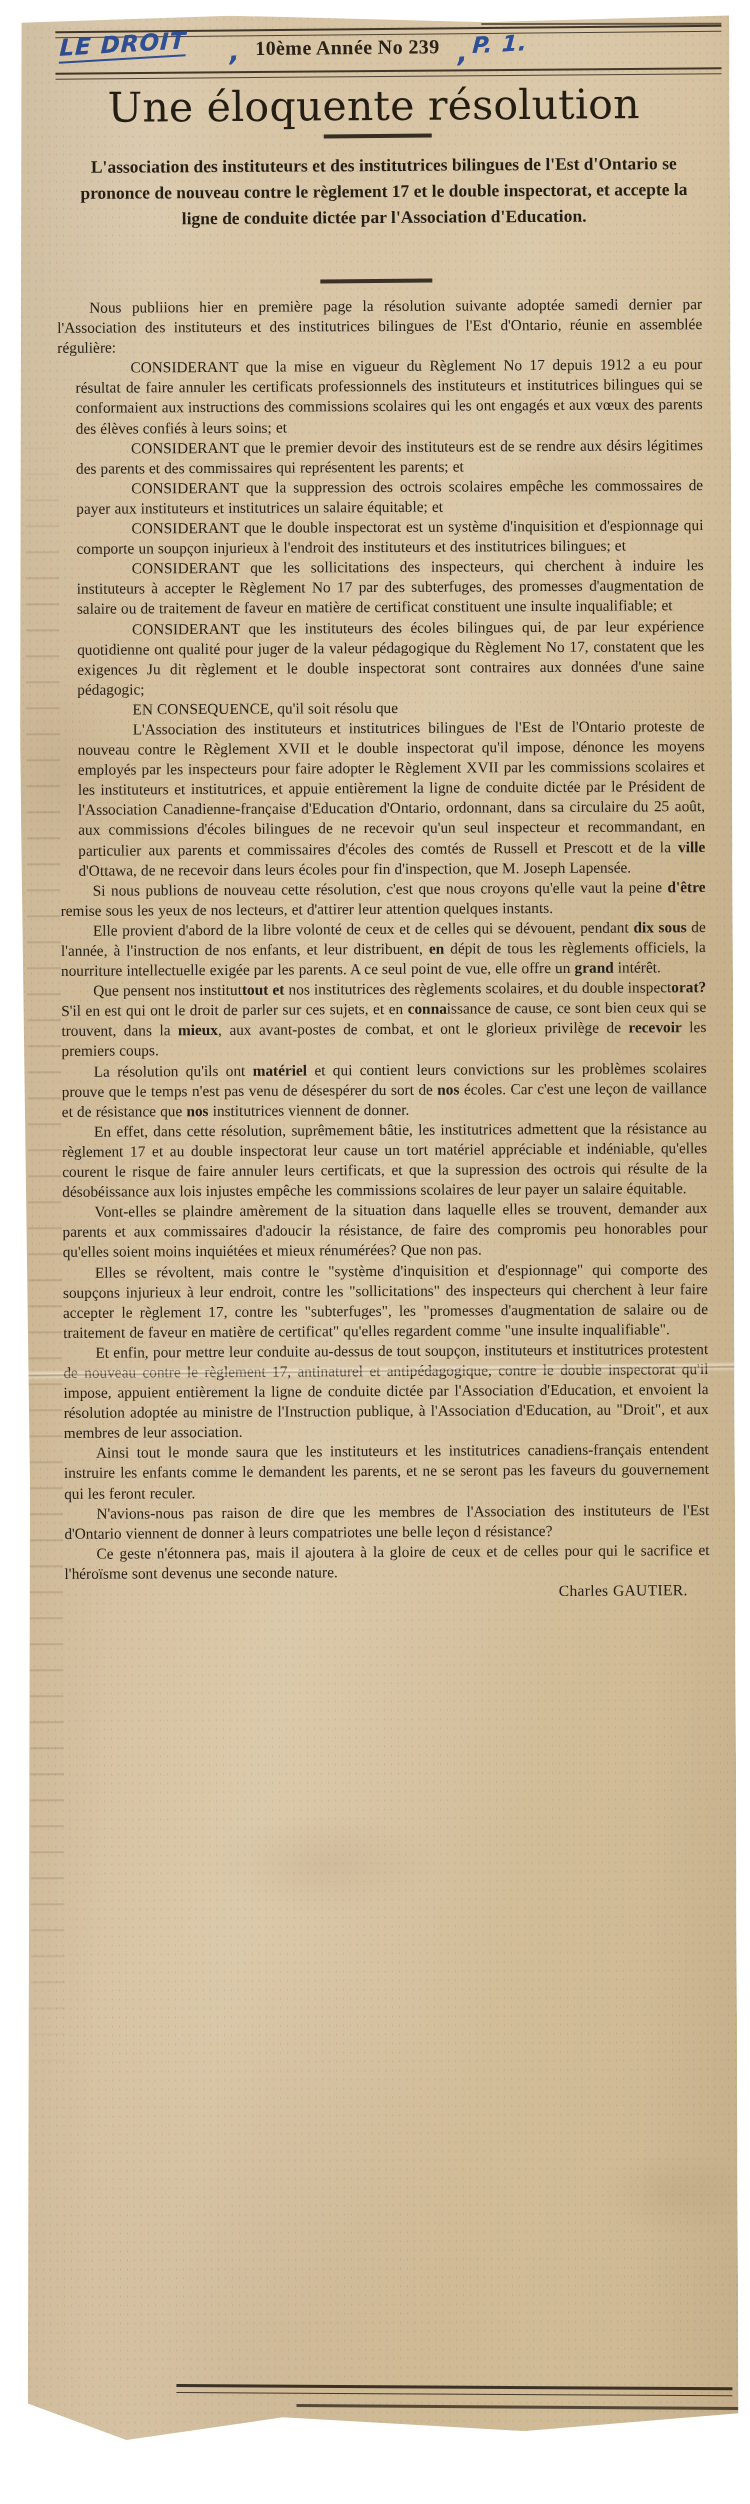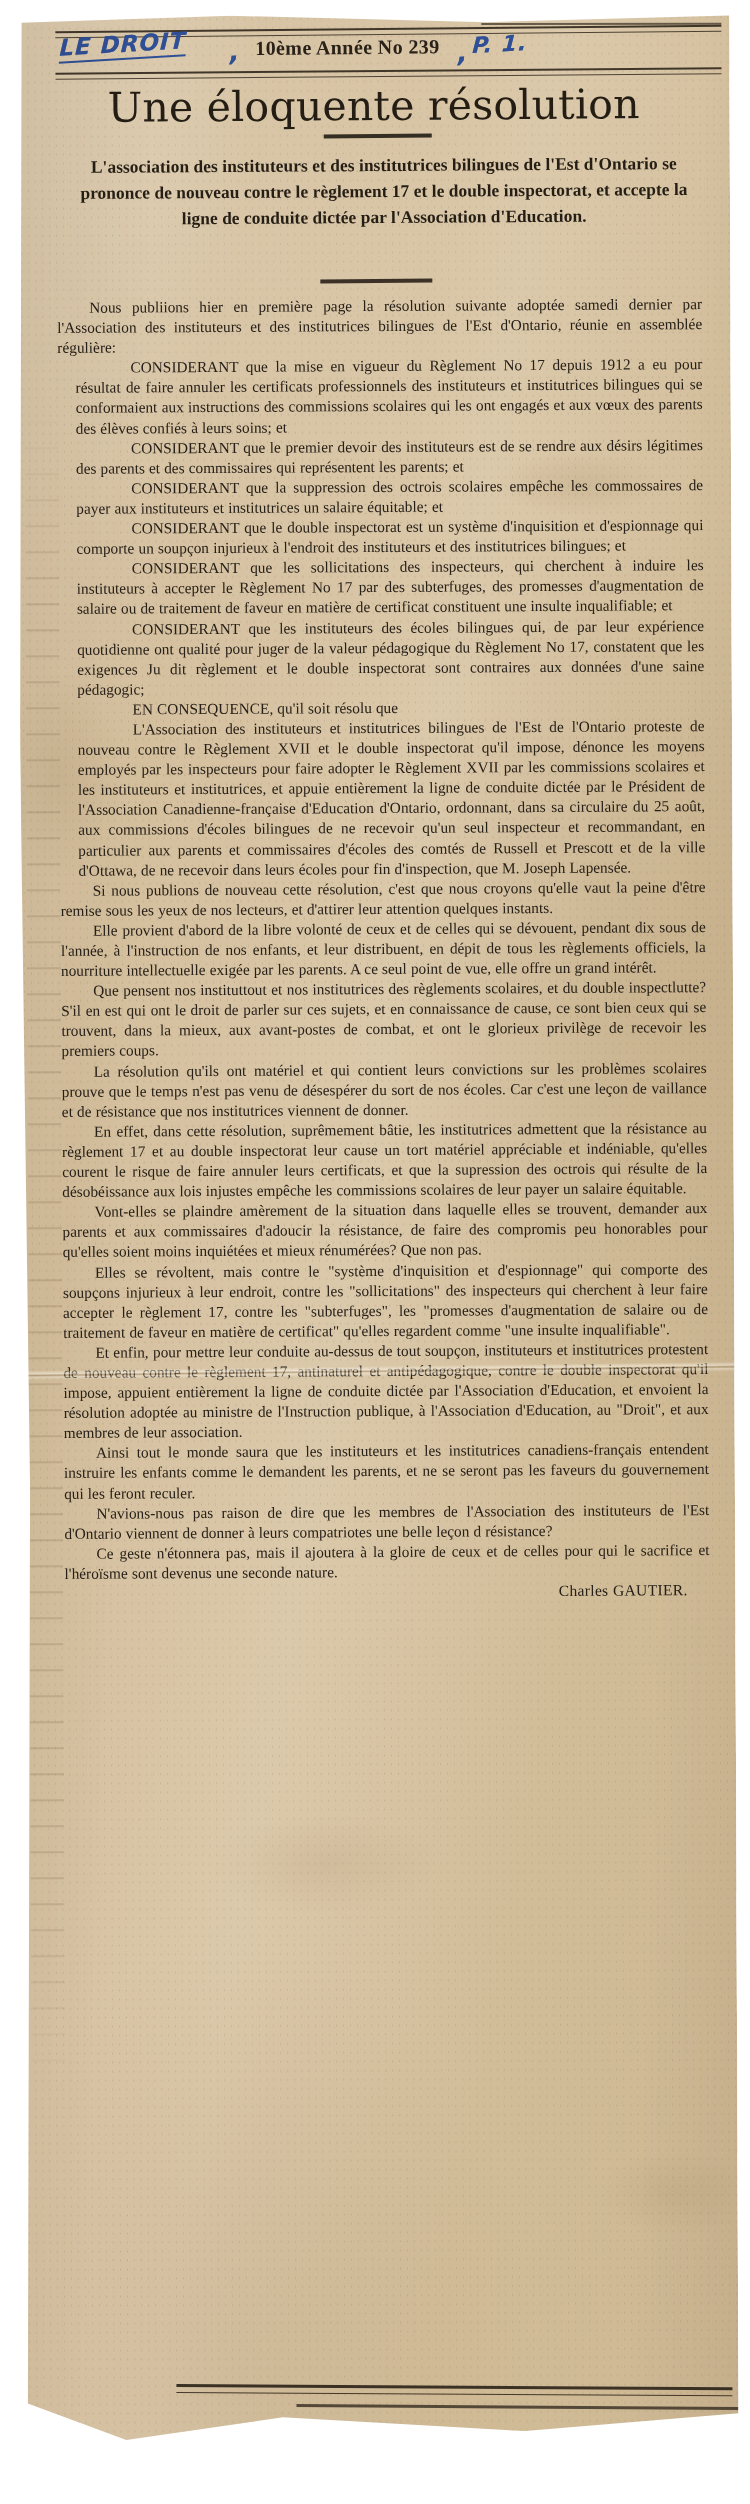--- a/index.html
+++ b/index.html
@@ -135,21 +135,21 @@
     text-align:justify;text-justify:inter-word;
     letter-spacing:.01px;word-spacing:.3px;
     transform:rotate(-0.12deg);
   }
   #body p{margin:0;text-indent:2.1em;}
   #body p.considerant{
     text-indent:3.6em;
     padding-left:18px;
   }
   #body p.flush{text-indent:2.1em;}
-  #body b{font-weight:normal;}
+  #body b{font-weight:bold;}
   #signature{
     margin-top:26px;text-align:right;text-indent:0 !important;
     font-size:15.6px;padding-right:22px;letter-spacing:.3px;
   }
   #rule-end{
     position:absolute;left:150px;right:6px;top:2372px;height:5px;
     border-top:3px solid #2b2318;border-bottom:1px solid #342a1e;
     opacity:.9;transform:rotate(.55deg);
   }
   #rule-end2{
@@ -200,21 +200,21 @@
       <p class="considerant">CONSIDERANT que la mise en vigueur du Règlement No 17 depuis 1912 a eu pour résultat de faire annuler les certificats professionnels des instituteurs et institutrices bilingues qui se conformaient aux instructions des commissions scolaires qui les ont engagés et aux vœux des parents des élèves confiés à leurs soins; et</p>
       <p class="considerant">CONSIDERANT que le premier devoir des instituteurs est de se rendre aux désirs légitimes des parents et des commissaires qui représentent les parents; et</p>
       <p class="considerant">CONSIDERANT que la suppression des octrois scolaires empêche les commossaires de payer aux instituteurs et institutrices un salaire équitable; et</p>
       <p class="considerant">CONSIDERANT que le double inspectorat est un système d'inquisition et d'espionnage qui comporte un soupçon injurieux à l'endroit des instituteurs et des institutrices bilingues; et</p>
       <p class="considerant">CONSIDERANT que les sollicitations des inspecteurs, qui cherchent à induire les instituteurs à accepter le Règlement No 17 par des subterfuges, des promesses d'augmentation de salaire ou de traitement de faveur en matière de certificat constituent une insulte inqualifiable; et</p>
       <p class="considerant">CONSIDERANT que les instituteurs des écoles bilingues qui, de par leur expérience quotidienne ont qualité pour juger de la valeur pédagogique du Règlement No 17, constatent que les exigences Ju dit règlement et le double inspectorat sont contraires aux données d'une saine pédagogic;</p>
       <p class="considerant">EN CONSEQUENCE, qu'il soit résolu que</p>
       <p class="considerant">L'Association des instituteurs et institutrices bilingues de l'Est de l'Ontario proteste de nouveau contre le Règlement XVII et le double inspectorat qu'il impose, dénonce les moyens employés par les inspecteurs pour faire adopter le Règlement XVII par les commissions scolaires et les instituteurs et institutrices, et appuie entièrement la ligne de conduite dictée par le Président de l'Association Canadienne-française d'Education d'Ontario, ordonnant, dans sa circulaire du 25 août, aux commissions d'écoles bilingues de ne recevoir qu'un seul inspecteur et recommandant, en particulier aux parents et commissaires d'écoles des comtés de Russell et Prescott et de la <b>ville</b> d'Ottawa, de ne recevoir dans leurs écoles pour fin d'inspection, que M. Joseph Lapensée.</p>
       <p class="flush">Si nous publions de nouveau cette résolution, c'est que nous croyons qu'elle vaut la peine <b>d'être</b> remise sous les yeux de nos lecteurs, et d'attirer leur attention quelques instants.</p>
       <p class="flush">Elle provient d'abord de la libre volonté de ceux et de celles qui se dévouent, pendant <b>dix sous</b> de l'année, à l'instruction de nos enfants, et leur distribuent, <b>en</b> dépit de tous les règlements officiels, la nourriture intellectuelle exigée par les parents. A ce seul point de vue, elle offre un <b>grand</b> intérêt.</p>
-      <p class="flush">Que pensent nos institut<b>tout et</b> nos institutrices des règlements scolaires, et du double inspect<b>lutte?</b> S'il en est qui ont le droit de parler sur ces sujets, et en <b>conna</b>issance de cause, ce sont bien ceux qui se trouvent, dans la <b>mieux</b>, aux avant-postes de combat, et ont le glorieux privilège de <b>recevoir</b> les premiers coups.</p>
+      <p class="flush">Que pensent nos institut<b>tout et</b> nos institutrices des règlements scolaires, et du double inspect<b>orat?</b> S'il en est qui ont le droit de parler sur ces sujets, et en <b>conna</b>issance de cause, ce sont bien ceux qui se trouvent, dans la <b>mieux</b>, aux avant-postes de combat, et ont le glorieux privilège de <b>recevoir</b> les premiers coups.</p>
       <p class="flush">La résolution qu'ils ont <b>matériel</b> et qui contient leurs convictions sur les problèmes scolaires prouve que le temps n'est pas venu de désespérer du sort de <b>nos</b> écoles. Car c'est une leçon de vaillance et de résistance que <b>nos</b> institutrices viennent de donner.</p>
       <p class="flush">En effet, dans cette résolution, suprêmement bâtie, les institutrices admettent que la résistance au règlement 17 et au double inspectorat leur cause un tort matériel appréciable et indéniable, qu'elles courent le risque de faire annuler leurs certificats, et que la supression des octrois qui résulte de la désobéissance aux lois injustes empêche les commissions scolaires de leur payer un salaire équitable.</p>
       <p class="flush">Vont-elles se plaindre amèrement de la situation dans laquelle elles se trouvent, demander aux parents et aux commissaires d'adoucir la résistance, de faire des compromis peu honorables pour qu'elles soient moins inquiétées et mieux rénumérées? Que non pas.</p>
       <p class="flush">Elles se révoltent, mais contre le "système d'inquisition et d'espionnage" qui comporte des soupçons injurieux à leur endroit, contre les "sollicitations" des inspecteurs qui cherchent à leur faire accepter le règlement 17, contre les "subterfuges", les "promesses d'augmentation de salaire ou de traitement de faveur en matière de certificat" qu'elles regardent comme "une insulte inqualifiable".</p>
       <p class="flush">Et enfin, pour mettre leur conduite au-dessus de tout soupçon, instituteurs et institutrices protestent de nouveau contre le règlement 17, antinaturel et antipédagogique, contre le double inspectorat qu'il impose, appuient entièrement la ligne de conduite dictée par l'Association d'Education, et envoient la résolution adoptée au ministre de l'Instruction publique, à l'Association d'Education, au "Droit", et aux membres de leur association.</p>
       <p class="flush">Ainsi tout le monde saura que les instituteurs et les institutrices canadiens-français entendent instruire les enfants comme le demandent les parents, et ne se seront pas les faveurs du gouvernement qui les feront reculer.</p>
       <p class="flush">N'avions-nous pas raison de dire que les membres de l'Association des instituteurs de l'Est d'Ontario viennent de donner à leurs compatriotes une belle leçon d résistance?</p>
       <p class="flush">Ce geste n'étonnera pas, mais il ajoutera à la gloire de ceux et de celles pour qui le sacrifice et l'héroïsme sont devenus une seconde nature.</p>
       <p id="signature">Charles GAUTIER.</p>
     </div>

